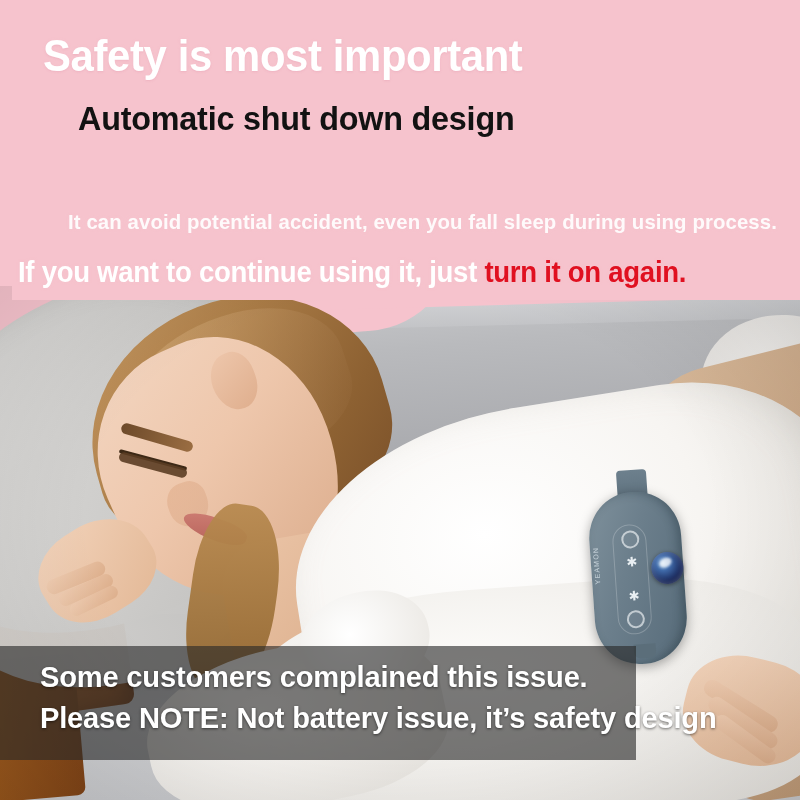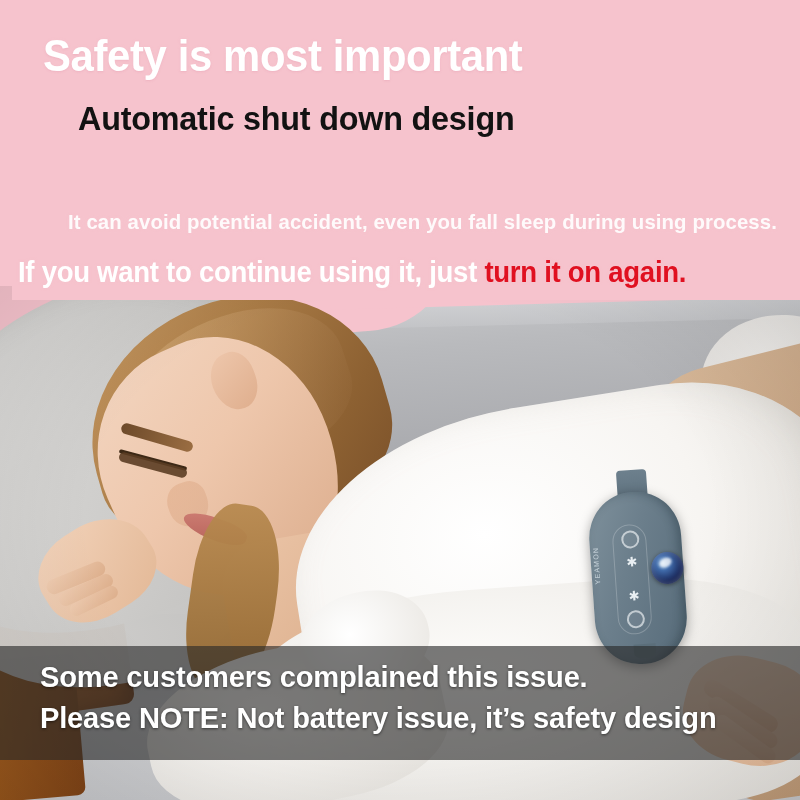--- a/index.html
+++ b/index.html
@@ -209,21 +209,21 @@
      background:rgba(255,255,255,.75); border-radius:50%; transform:rotate(-22deg); filter:blur(1px); }
   .dev-foot { position:absolute; left:634px; top:358px; width:22px; height:14px;
      background:#5b6e7a; border-radius:0 0 6px 6px; transform:rotate(-4deg); }
 
   
   .photo-vig { position:absolute; inset:0;
      background:radial-gradient(ellipse at 50% 45%,rgba(0,0,0,0) 55%,rgba(0,0,0,.10) 100%);
      pointer-events:none; }
 
   
-  #bottom-band { position:absolute; left:0; top:646px; width:800px; height:114px;
+  #bottom-band { position:absolute; left:0; top:646px; width:636px; height:114px;
      background:rgba(40,40,40,.62); z-index:8; }
   .bb-line { position:absolute; left:40px; font-weight:bold; color:#ffffff;
      line-height:1; white-space:nowrap; letter-spacing:-0.2px;
      transform:scaleX(0.97); transform-origin:left top;
      text-shadow:0 1px 3px rgba(0,0,0,.55); }
   .bb-line.l1 { top:16px; font-size:30px; }
   .bb-line.l2 { top:57px; font-size:30px; }
 </style>
 </head>
 <body>

